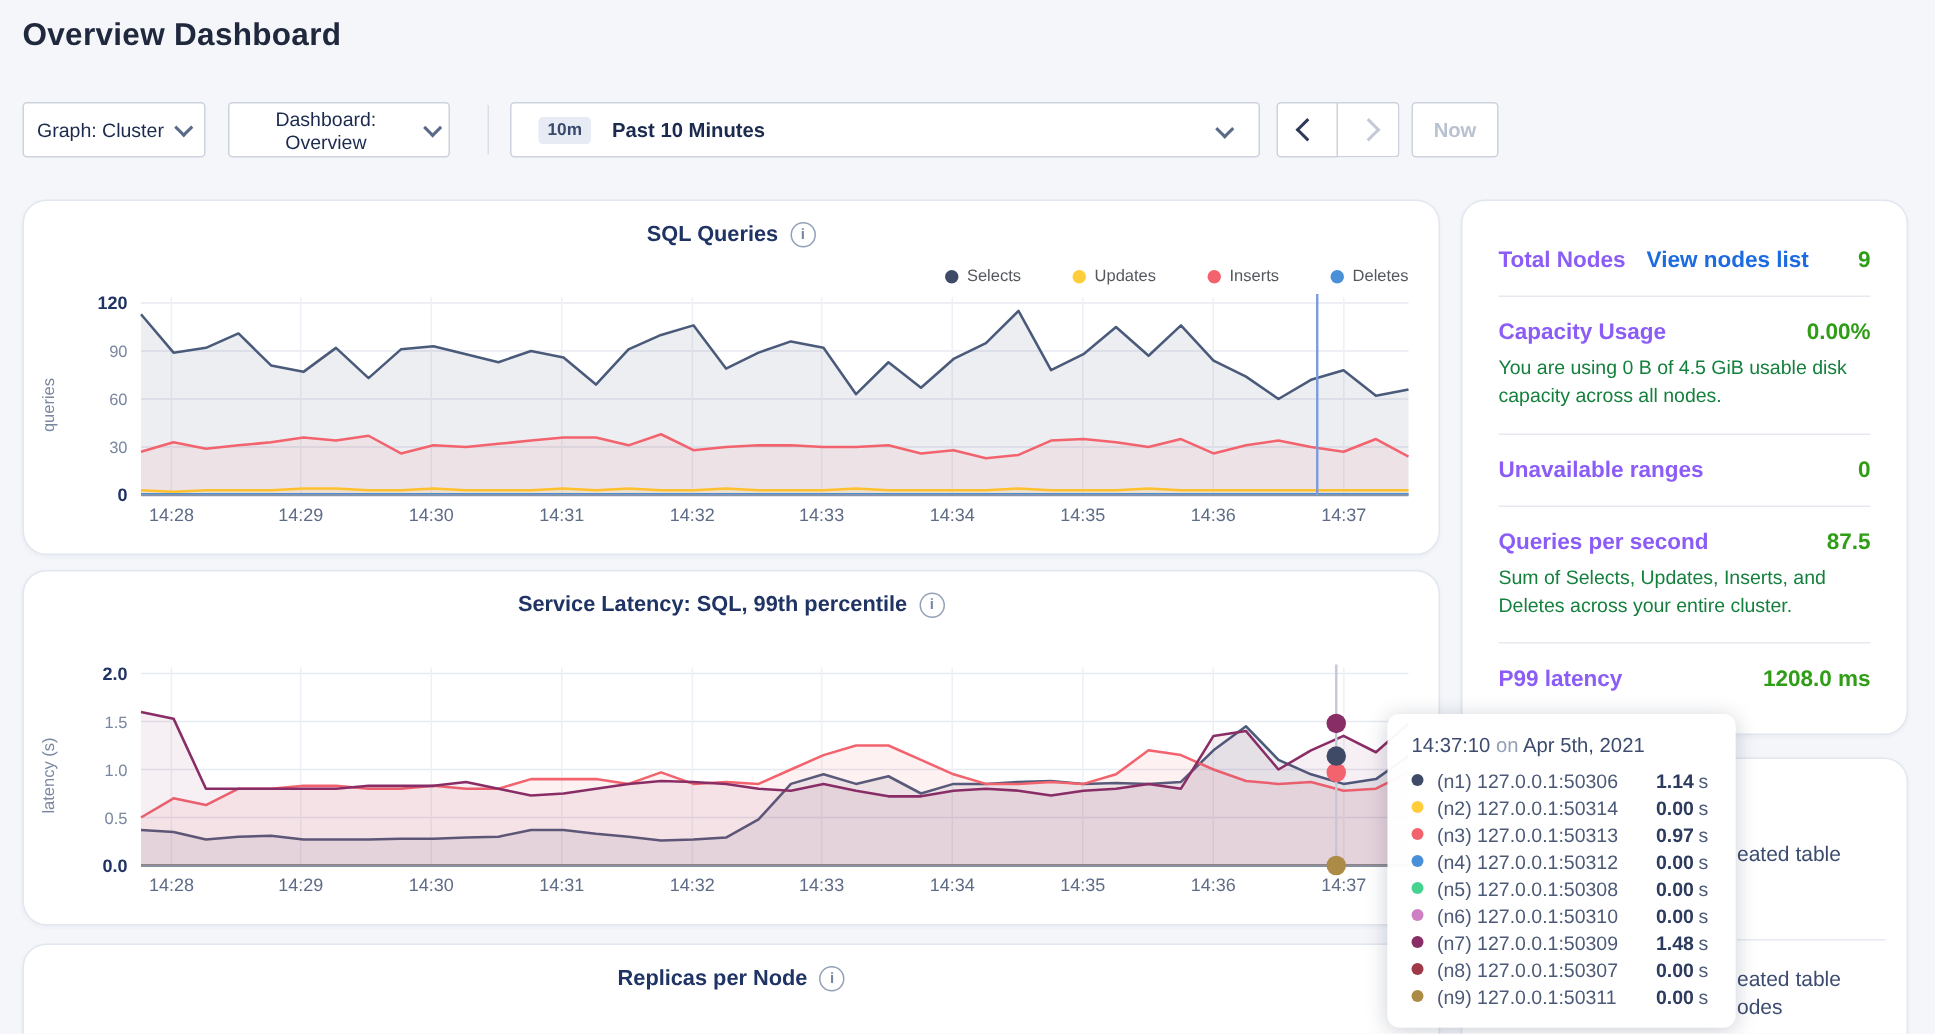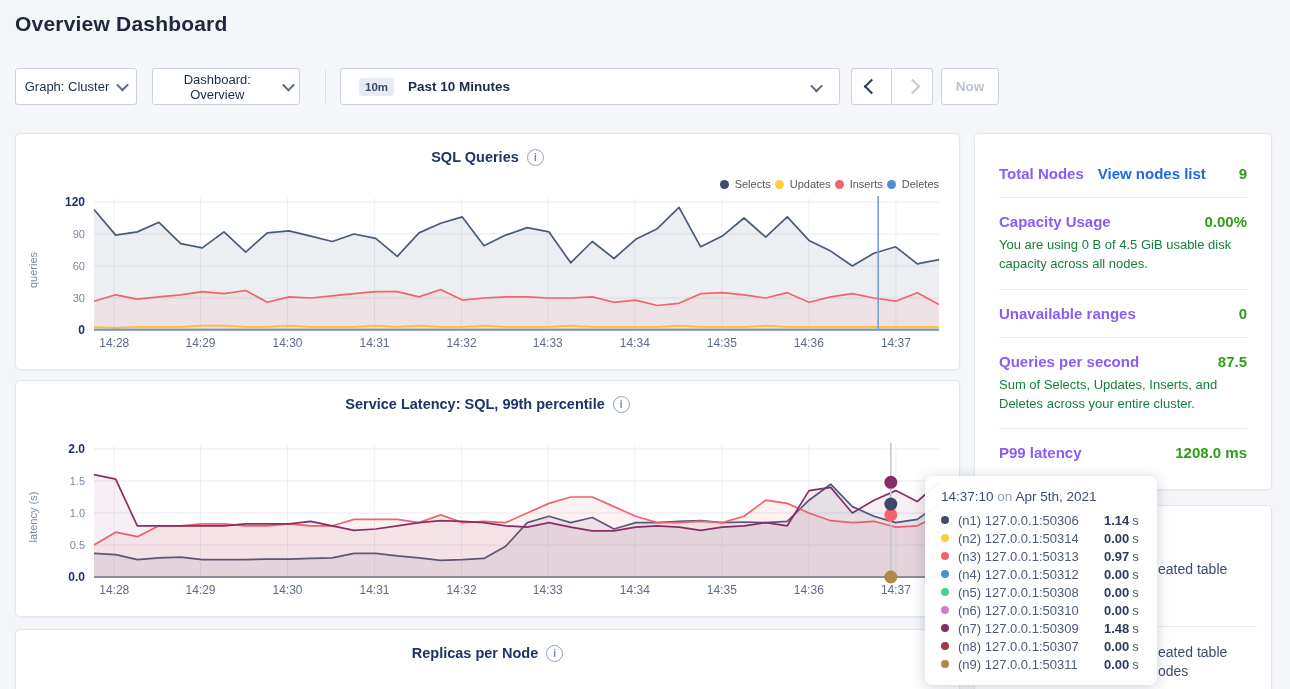--- a/index.html
+++ b/index.html
@@ -34,32 +34,32 @@
   .arrow-btn.left{border-radius:3px 0 0 3px;}
   .arrow-btn.right{border-radius:0 3px 3px 0;border-left:none;}
   .now-btn{position:absolute;left:941px;width:58px;height:37px;
       font-size:13.5px;font-weight:700;color:#b9c2d0;}
   .chev{display:inline-block;width:7px;height:7px;border-right:2px solid #5a6a87;border-bottom:2px solid #5a6a87;}
   .chev.down{transform:rotate(45deg) translate(-1px,-1px);}
   .chev.big{width:9px;height:9px;border-width:2.5px;border-color:#2c3a57;}
   .chev.left-dir{transform:rotate(135deg);}
   .chev.right-dir{transform:rotate(-45deg);border-color:#c3cad6;}
   
-  .card{position:absolute;background:#fff;border:1px solid #e2e7ef;border-radius:5px;
+  .card{position:absolute;background:#fff;border:1px solid #e2e7ef;border-radius:16px;
         box-shadow:0 1px 3px rgba(40,55,90,.05);box-sizing:border-box;}
   #card-sql{left:15px;top:133px;width:945px;height:237px;}
   #card-latency{left:15px;top:380px;width:945px;height:237px;}
   #card-replicas{left:15px;top:629px;width:945px;height:90px;}
   .chart-title{position:absolute;left:0;right:0;top:14px;text-align:center;
         font-size:14.5px;font-weight:700;color:#1f3364;}
   .chart-title .t{vertical-align:middle;}
   .info-icon{display:inline-block;vertical-align:middle;margin-left:8px;width:15px;height:15px;line-height:15px;
         border:1px solid #93a1b8;border-radius:50%;color:#7586a2;font-size:10px;font-weight:700;
         text-align:center;font-style:normal;cursor:pointer;}
-  .legend{position:absolute;right:20px;top:44px;display:flex;gap:4px;}
+  .legend{position:absolute;right:20px;top:44px;display:flex;gap:34px;}
   .legend-item{display:flex;align-items:center;gap:6px;font-size:11px;color:#54585f;cursor:pointer;}
   .legend-dot{width:9px;height:9px;border-radius:50%;}
   .ylab{position:absolute;left:-28px;top:130px;width:90px;text-align:center;
         transform:rotate(-90deg);font-size:11px;color:#7a87a0;}
   svg.chart{position:absolute;left:8px;top:58px;overflow:visible;}
   
   #card-summary{left:974px;top:133px;width:298px;height:357px;padding:16px 24px;}
   .summary-title{text-align:center;font-size:14px;font-weight:700;color:#1f3364;margin:2px 0 10px 0;}
   .sum-row{display:flex;align-items:baseline;margin-top:15px;}
   .sum-label{font-size:15px;font-weight:700;color:#8b5cf6;}

